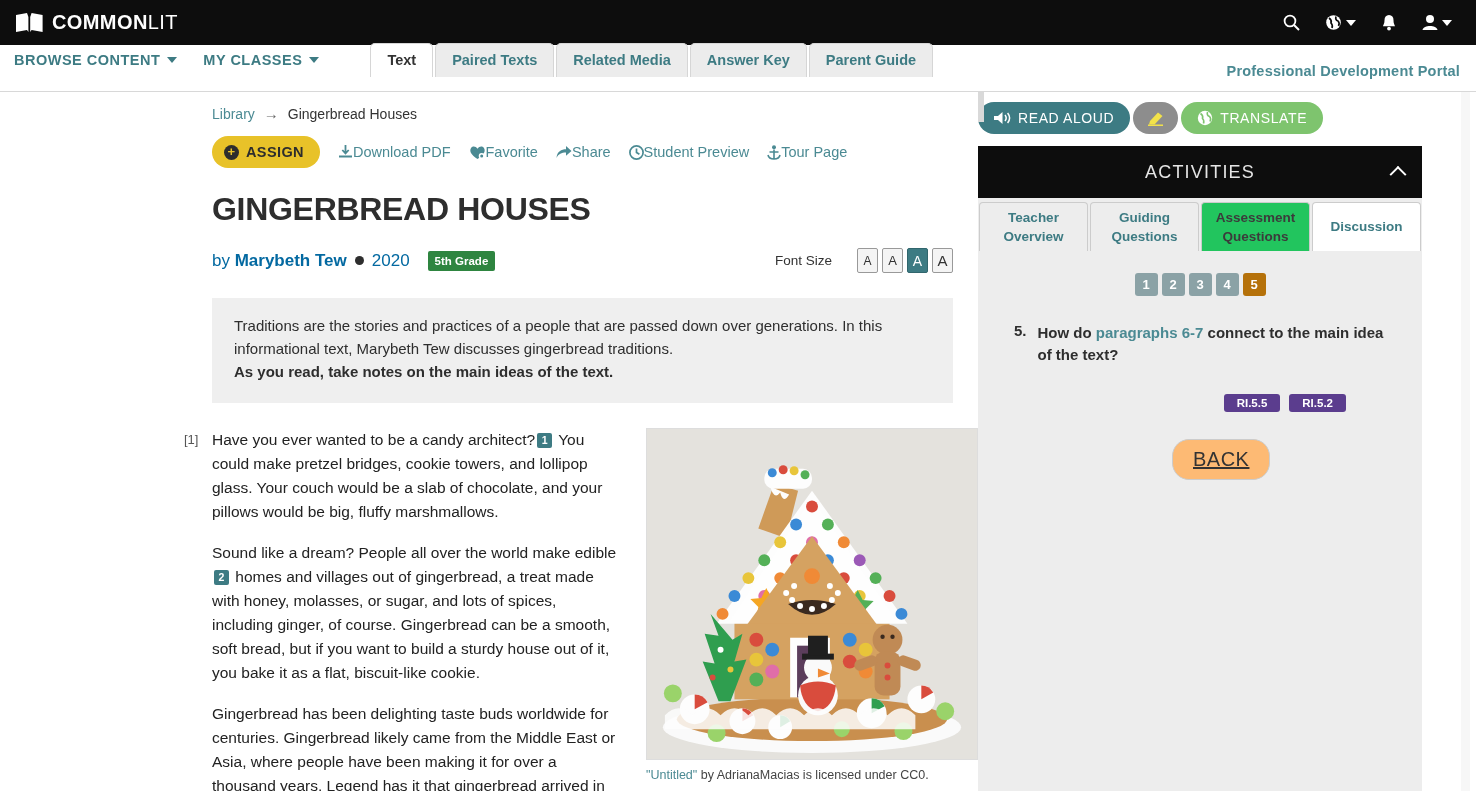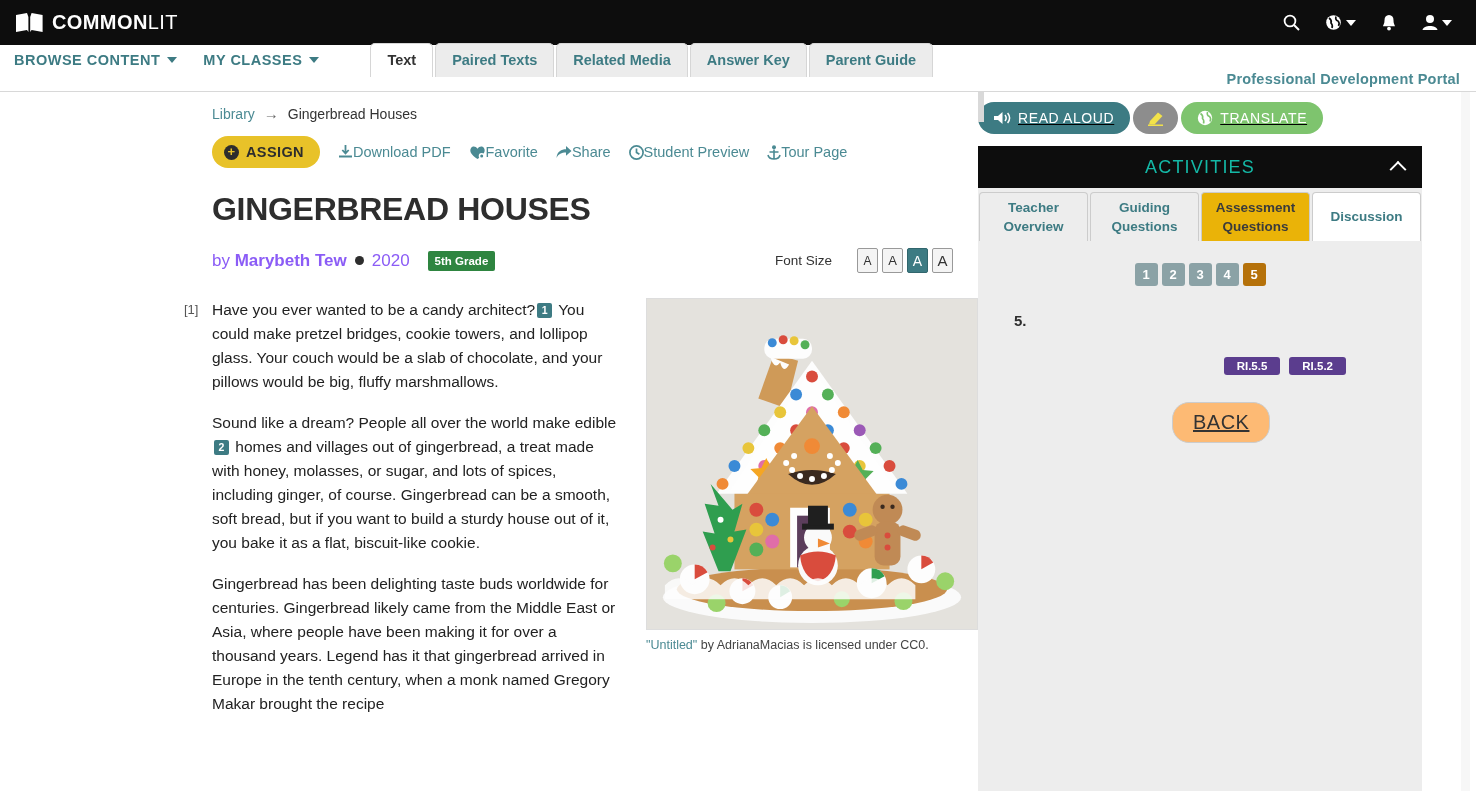--- a/index.html
+++ b/index.html
@@ -54,21 +54,21 @@
     border-radius: 5px 5px 0 0; padding: 9px 16px 10px;
     font-size: 14.5px; font-weight: 700; color: #3d7b83; cursor: pointer;
     position: relative; line-height: 1;
   }
   .tab.active { background: #fff; color: #333; border-color: #d6d6d6; }
   .tab.active::after {
     content: ''; position: absolute; left: 0; right: 0; bottom: -1px;
     height: 2px; background: #fff;
   }
   .pd-portal {
-    position: absolute; right: 16px; bottom: 4px;
+    position: absolute; right: 16px; bottom: 12px;
     color: #4b8a93; font-size: 14.5px; font-weight: 700; cursor: pointer;
     letter-spacing: .2px;
   }
 
   
   .page { display: flex; height: calc(791px - 92px); }
   .left-col {
     width: 978px; background: #fff; position: relative;
     overflow: hidden; padding-left: 181px;
   }
@@ -105,21 +105,21 @@
 
   
   .title {
     margin: 23px 0 0 31px; font-size: 32px; font-weight: 700;
     color: #2e2e2e; letter-spacing: -.3px; text-transform: uppercase;
   }
   .byline-row {
     margin: 20px 0 0 31px; display: flex; align-items: center;
     width: 741px;
   }
-  .byline { font-size: 17px; color: #8b5cf6; }
+  .byline { font-size: 17px; color: #0369a1; }
   .byline b { font-weight: 700; }
   .dot-sep {
     display: inline-block; width: 9px; height: 9px; border-radius: 50%;
     background: #2e2e2e; margin: 0 8px 1px;
   }
   .grade-badge {
     background: #2e8540; color: #fff; font-size: 11.5px; font-weight: 700;
     padding: 4px 7px; border-radius: 2px; margin-left: 18px;
   }
   .fontsize-wrap {
@@ -165,34 +165,34 @@
   .fig { margin-left: 25px; width: 332px; }
   .fig-img {
     width: 332px; height: 332px; display: block; border: 1px solid #ddd;
   }
   .caption { margin-top: 8px; font-size: 12.5px; color: #444; }
   .caption a { color: #4b8a93; text-decoration: none; }
 
   
   .rp-tools {
     display: flex; align-items: center; gap: 3px;
-    padding: 10px 0 0 0; margin-left: 0; text-decoration: underline;
+    padding: 10px 0 0 0; margin-left: 0;
   }
   .pill {
     border: none; border-radius: 17px; color: #fff; font-size: 14px;
     letter-spacing: .6px; padding: 8px 16px; display: flex;
     align-items: center; gap: 7px; cursor: pointer; font-family: inherit;
   }
   .pill.read { background: #3d7b83; }
   .pill.translate { background: #7ec46e; }
   .pill.hl {
     background: #8d8d8d; padding: 8px 13px; border-radius: 16px;
   }
   .activities-bar {
-    margin-top: 12px; background: #0d0d0d; color: #14b8a6; height: 42px;
+    margin-top: 12px; background: #0d0d0d; color: #e5e5e5; height: 52px;
     display: flex; align-items: center; justify-content: center;
     position: relative; font-size: 18px; letter-spacing: 1.2px;
   }
   .chev-up {
     position: absolute; right: 18px; top: 50%;
     width: 12px; height: 12px; border-left: 2.5px solid #fff;
     border-top: 2.5px solid #fff; transform: translateY(-30%) rotate(45deg);
     cursor: pointer;
   }
   .act-tabs {
@@ -204,21 +204,21 @@
     border-radius: 4px 4px 0 0; text-align: center; font-size: 13.5px;
     font-weight: 700; color: #3d7b83; cursor: pointer; line-height: 1.35;
     padding: 7px 2px 6px; align-self: stretch;
     display: flex; align-items: center; justify-content: center;
     margin: 0 1px;
   }
   .act-tab.active {
     background: #fff; color: #3d7b83; border-color: #ccc;
     position: relative; z-index: 2;
   }
-  .act-tab.darken { background: #eab308; color: #3b3b3b; }
+  .act-tab.darken { background: #22c55e; color: #3b3b3b; }
   .act-body {
     background: #ededed; height: calc(791px - 92px - 53px - 42px - 48px);
     padding: 22px 28px 0; position: relative;
   }
   .pager { display: flex; gap: 4px; justify-content: center; margin-bottom: 26px; }
   .pg {
     width: 23px; height: 23px; background: #8ba2a6; color: #fff;
     font-size: 13px; font-weight: 700; display: flex; align-items: center;
     justify-content: center; border-radius: 3px; cursor: pointer;
   }
@@ -379,20 +379,24 @@
         <span class="fontsize-label">Font Size</span>
         <div class="fs-btns">
           <button class="fs-btn">A</button>
           <button class="fs-btn">A</button>
           <button class="fs-btn sel">A</button>
           <button class="fs-btn">A</button>
         </div>
       </div>
     </div>
 
+    <div class="intro">
+      <span>Traditions are the stories and practices of a people that are passed down over generations. In this informational text, Marybeth Tew discusses gingerbread traditions.</span>
+      <span class="strong">As you read, take notes on the main ideas of the text.</span>
+    </div>
 
     <div class="body-area">
       <div class="para-col">
         <div class="para">
           <span class="para-num">[1]</span>
           <span>Have you ever wanted to be a candy architect?</span><span class="fn">1</span><span> You could make pretzel bridges, cookie towers, and lollipop glass. Your couch would be a slab of chocolate, and your pillows would be big, fluffy marshmallows.</span>
         </div>
         <div class="para">
           <span>Sound like a dream? People all over the world make edible</span><span class="fn">2</span><span> homes and villages out of gingerbread, a treat made with honey, molasses, or sugar, and lots of spices, including ginger, of course. Gingerbread can be a smooth, soft bread, but if you want to build a sturdy house out of it, you bake it as a flat, biscuit-like cookie.</span>
         </div>
@@ -567,20 +571,23 @@
         <div class="pager">
           <span class="pg">1</span>
           <span class="pg">2</span>
           <span class="pg">3</span>
           <span class="pg">4</span>
           <span class="pg active">5</span>
         </div>
 
         <div class="q-row">
           <span class="q-num">5.</span>
+          <div class="q-text">
+            <span>How do </span><span class="q-link">paragraphs 6-7</span><span> connect to the main idea of the text?</span>
+          </div>
         </div>
 
         <div class="badges">
           <span class="badge">RI.5.5</span>
           <span class="badge">RI.5.2</span>
         </div>
 
         <button class="back-btn">BACK</button>
       </div>
     </div>

